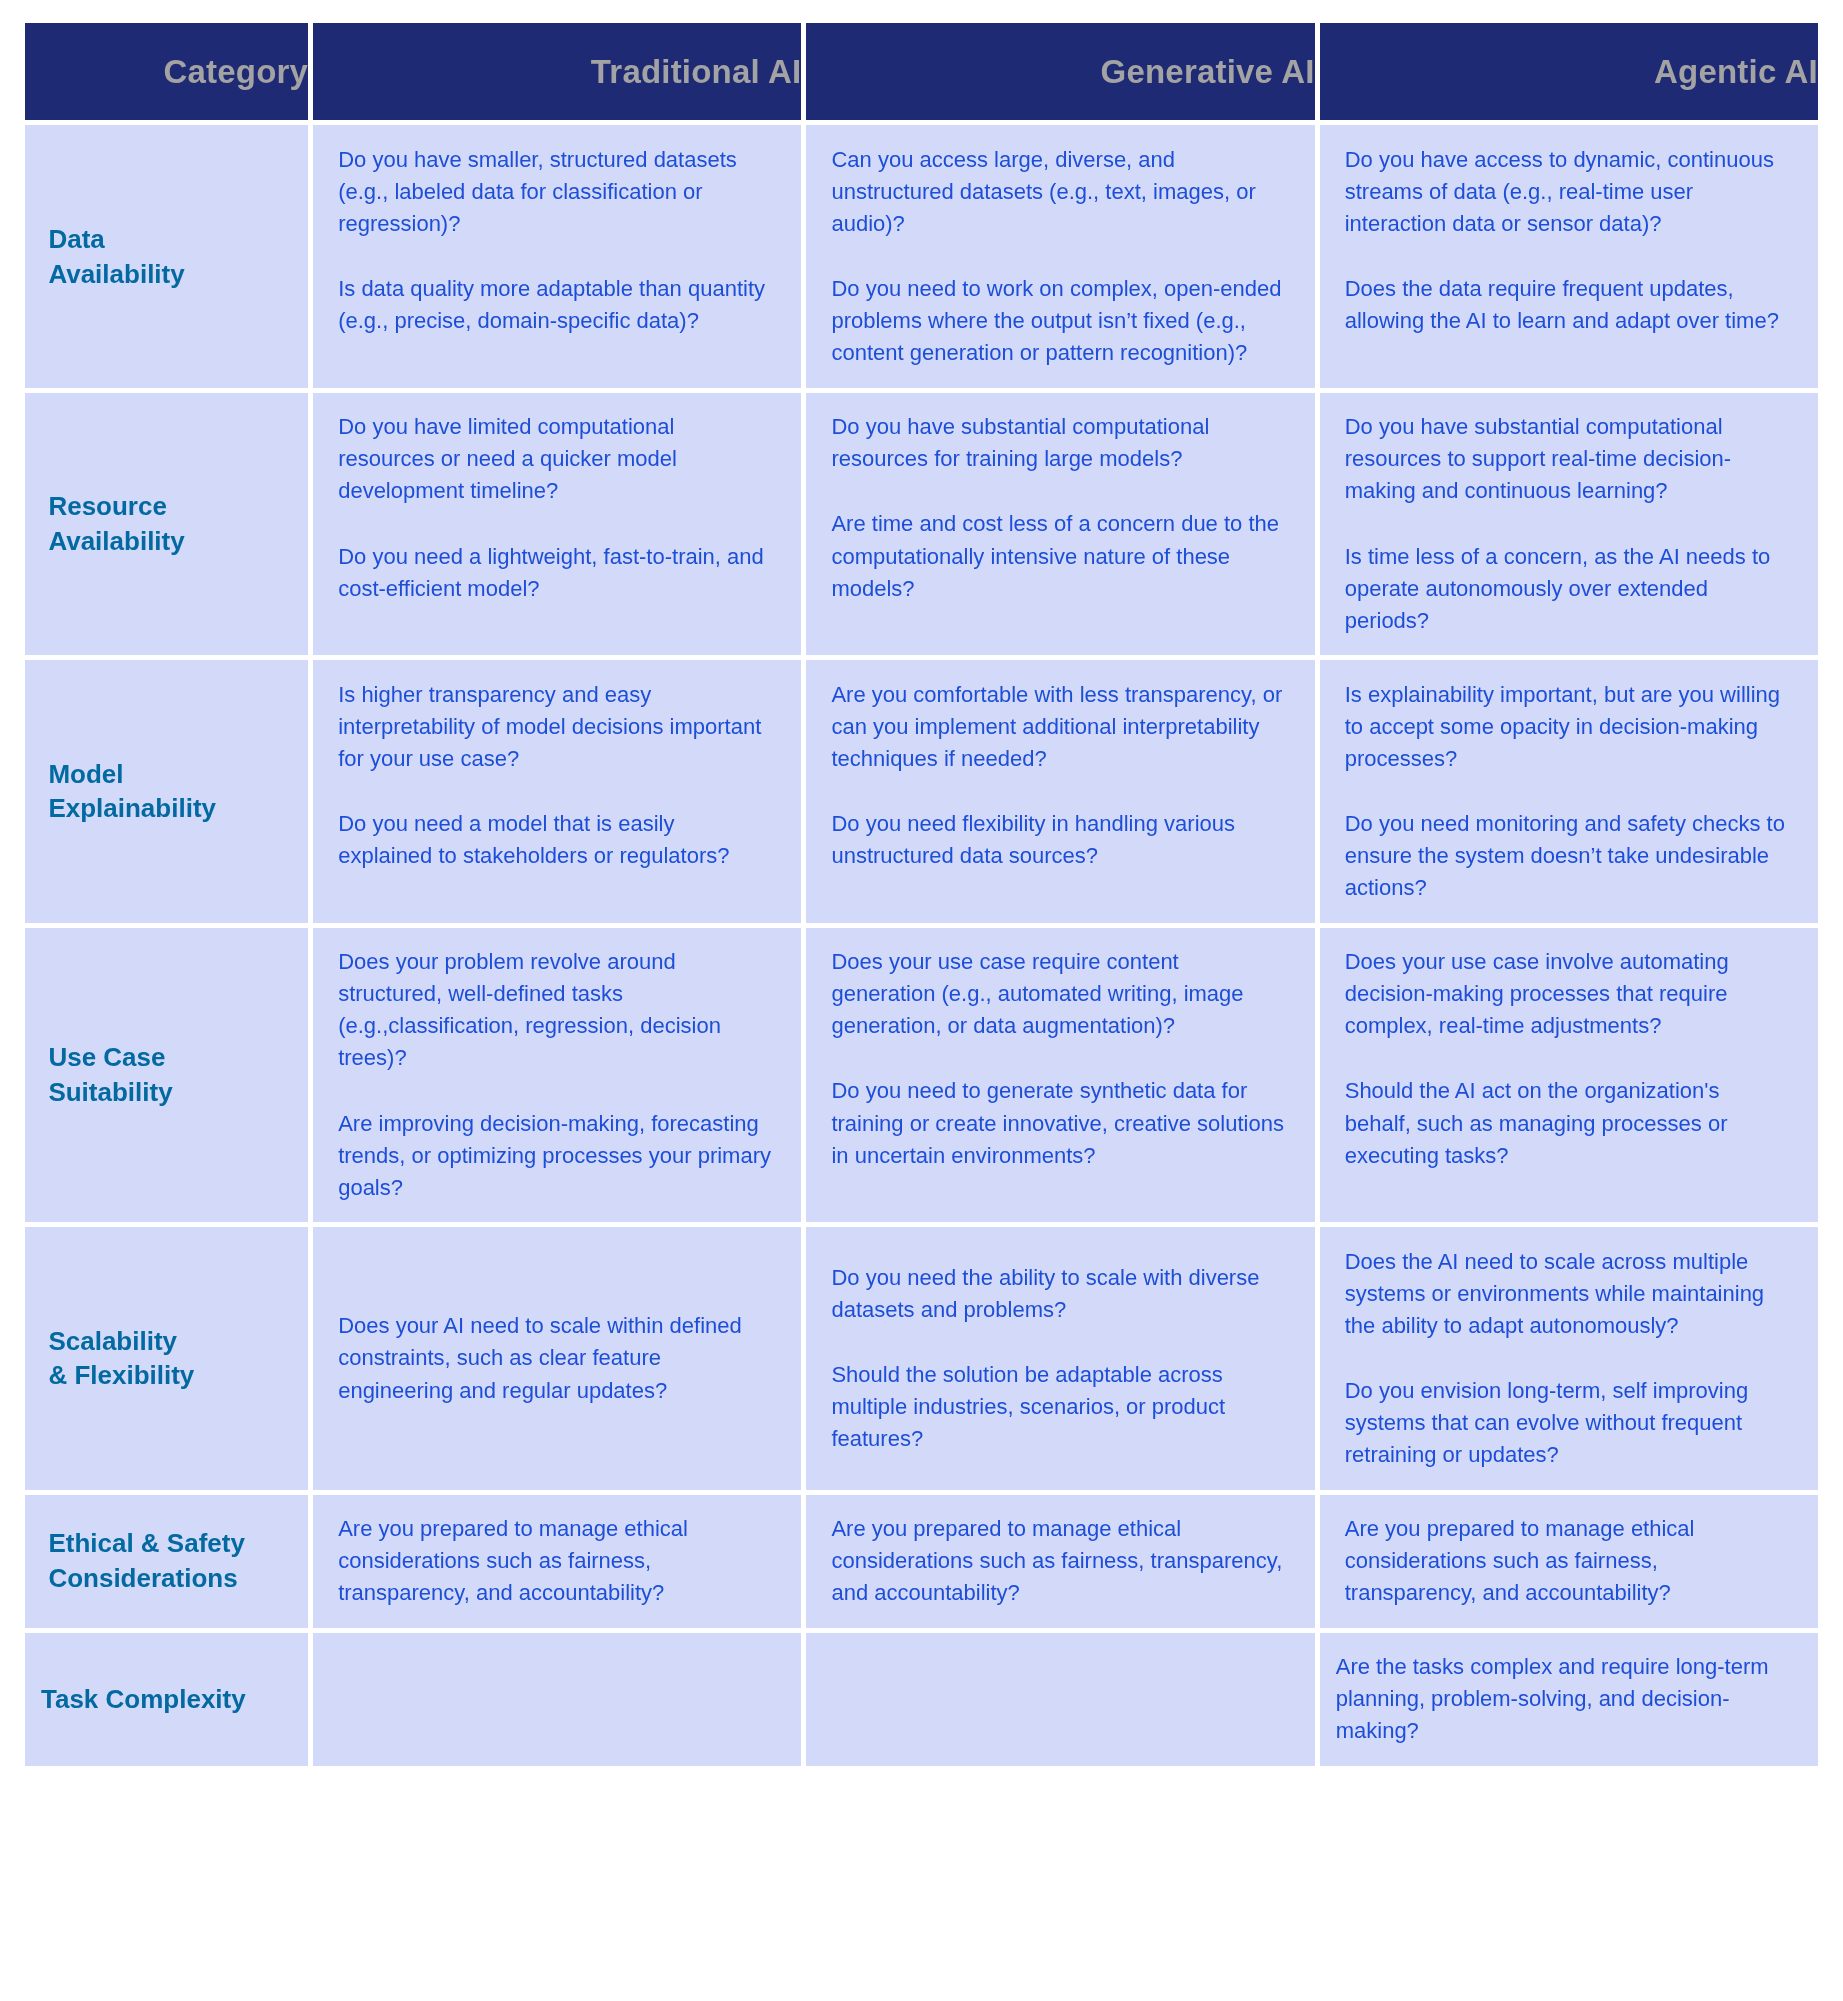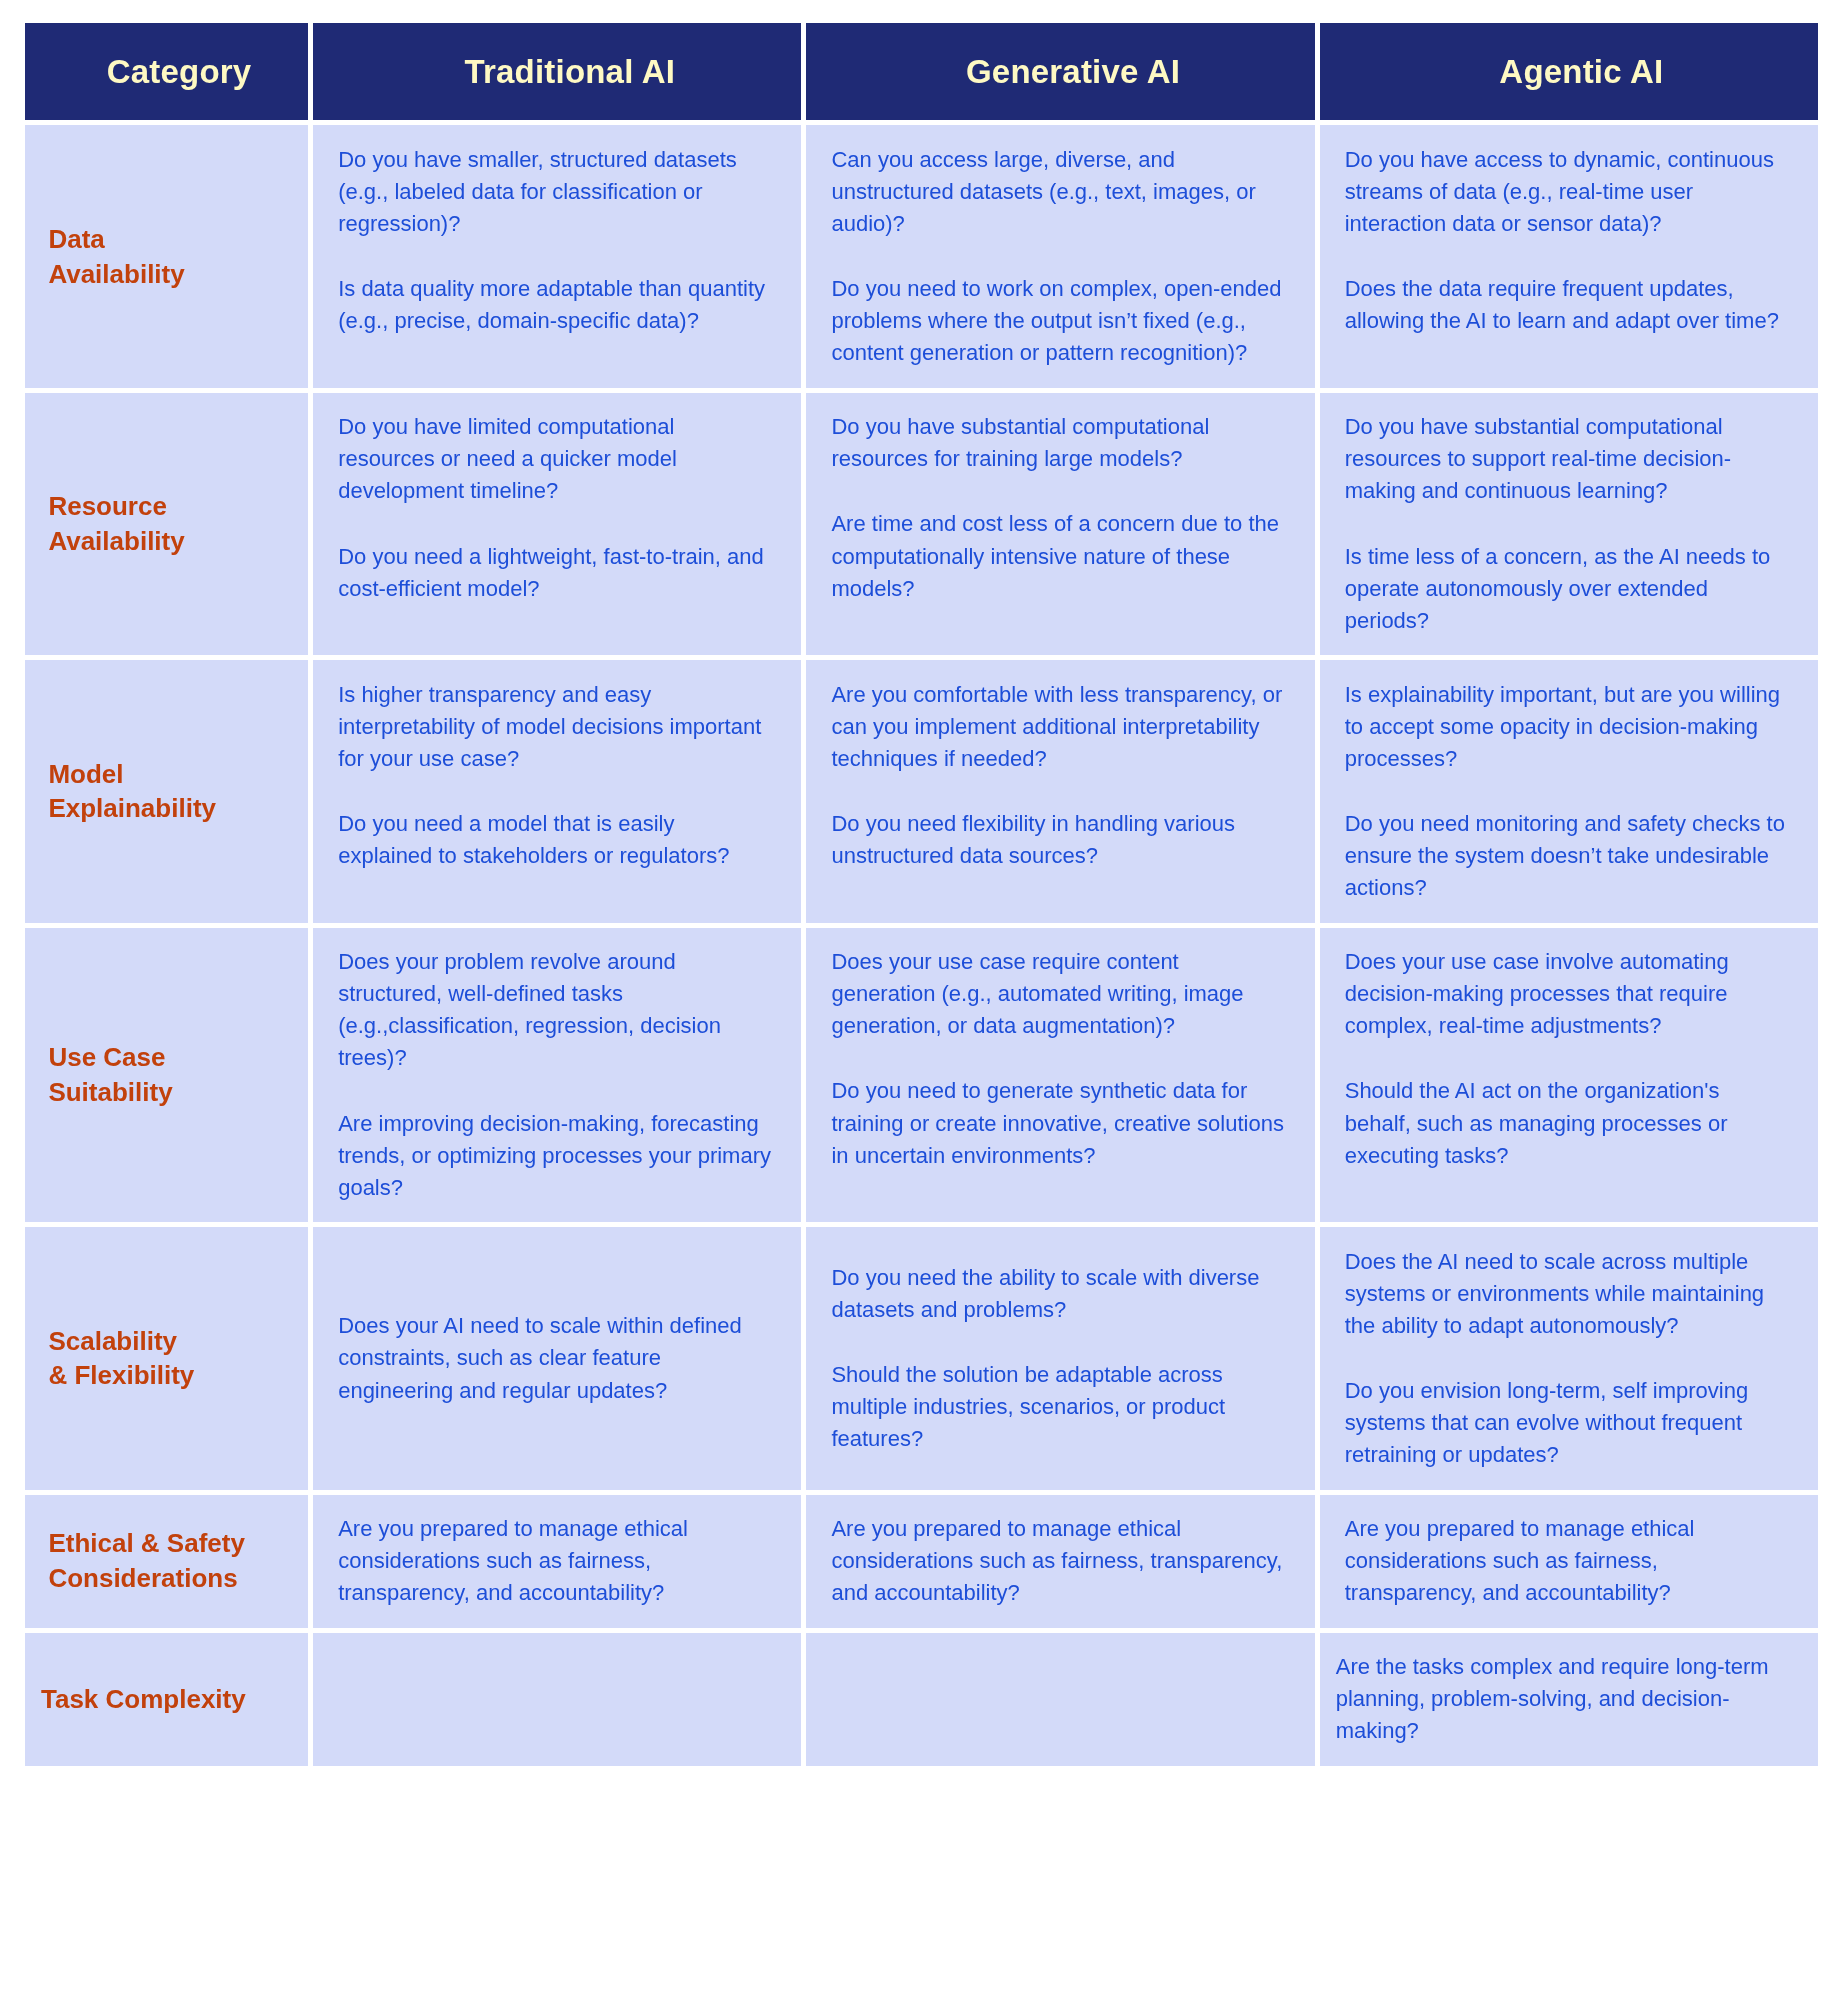--- a/index.html
+++ b/index.html
@@ -29,24 +29,24 @@
     table-layout: fixed;
     background: #ffffff;
   }
   col.c-category  { width: 288px; }
   col.c-trad      { width: 493px; }
   col.c-gen       { width: 513px; }
   col.c-agentic   { width: 498px; }
 
   thead th {
     background: #1f2a75;
-    color: #fef9c3;
+    color: #a3a3a3;
     font-size: 33px;
     font-weight: 700;
-    text-align: center;
+    text-align: right;
     vertical-align: middle;
     height: 102px;
     padding: 0 0 0 25px;
     border-right: 5px solid #ffffff;
     border-bottom: 5px solid #ffffff;
     letter-spacing: 0.2px;
     box-sizing: border-box;
   }
   thead th:last-child { border-right: none; margin-left: 48px; }
 
@@ -56,21 +56,21 @@
     border-bottom: 5px solid #ffffff;
     box-sizing: border-box;
     vertical-align: top;
     padding: 18.4px 28px 18.4px 25px;
   }
   tbody td:last-child { border-right: none; margin-top: 20px; }
   tbody tr:last-child td { border-bottom: none; padding-left: 16px; }
 
   td.cat {
     vertical-align: middle;
-    color: #c2410c;
+    color: #0369a1;
     font-size: 26px;
     font-weight: 700;
     line-height: 1.34;
     padding-left: 23.4px;
     padding-right: 15px;
     white-space: pre-line;
   }
 
   td.qcell {
     color: #1d4ed8;

